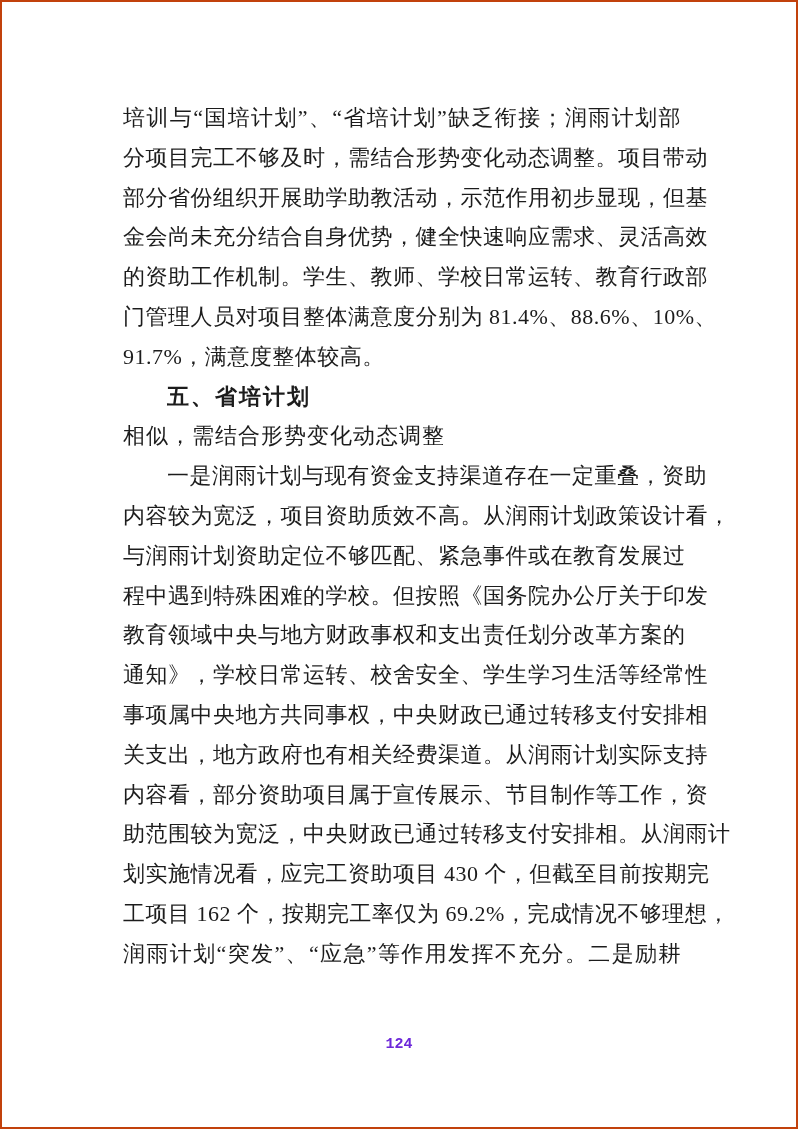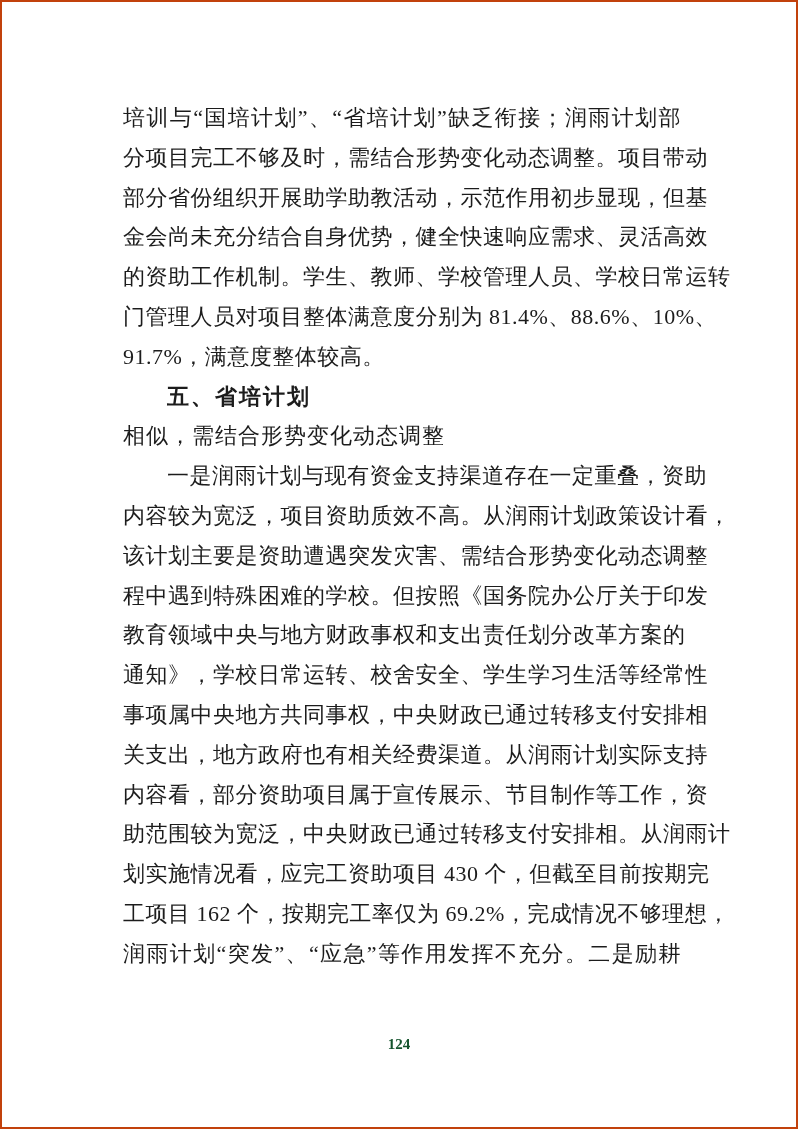--- a/index.html
+++ b/index.html
@@ -58,45 +58,45 @@
     text-indent: 2em;
   }
   .footer {
     position: absolute;
     bottom: 74px;
     left: 0;
     width: 100%;
     text-align: center;
     font-size: 15px;
     font-weight: bold;
-    font-family: Liberation Serif, serif;
-    color: #14532d;
+    font-family: Liberation Mono, monospace;
+    color: #6d28d9;
   }
 </style>
 </head>
 <body>
 
 <div class="page">
   <div class="body-text">
 
     <p class="line">培训与“国培计划”、“省培计划”缺乏衔接；润雨计划部</p>
     <p class="line">分项目完工不够及时，需结合形势变化动态调整。项目带动</p>
     <p class="line">部分省份组织开展助学助教活动，示范作用初步显现，但基</p>
     <p class="line">金会尚未充分结合自身优势，健全快速响应需求、灵活高效</p>
-    <p class="line">的资助工作机制。学生、教师、学校管理人员、学校日常运转</p>
+    <p class="line">的资助工作机制。学生、教师、学校日常运转、教育行政部</p>
     <p class="line">门管理人员对项目整体满意度分别为 81.4%、88.6%、10%、</p>
     <p class="line last">91.7%，满意度整体较高。</p>
 
     <p class="line h1">五、省培计划</p>
 
     <p class="line h2 last">相似，需结合形势变化动态调整</p>
 
     <p class="line indent">一是润雨计划与现有资金支持渠道存在一定重叠，资助</p>
     <p class="line">内容较为宽泛，项目资助质效不高。从润雨计划政策设计看，</p>
-    <p class="line">该计划主要是资助遭遇突发灾害、需结合形势变化动态调整</p>
+    <p class="line">与润雨计划资助定位不够匹配、紧急事件或在教育发展过</p>
     <p class="line">程中遇到特殊困难的学校。但按照《国务院办公厅关于印发</p>
     <p class="line">教育领域中央与地方财政事权和支出责任划分改革方案的</p>
     <p class="line">通知》，学校日常运转、校舍安全、学生学习生活等经常性</p>
     <p class="line">事项属中央地方共同事权，中央财政已通过转移支付安排相</p>
     <p class="line">关支出，地方政府也有相关经费渠道。从润雨计划实际支持</p>
     <p class="line">内容看，部分资助项目属于宣传展示、节目制作等工作，资</p>
     <p class="line">助范围较为宽泛，中央财政已通过转移支付安排相。从润雨计</p>
     <p class="line">划实施情况看，应完工资助项目 430 个，但截至目前按期完</p>
     <p class="line">工项目 162 个，按期完工率仅为 69.2%，完成情况不够理想，</p>
     <p class="line">润雨计划“突发”、“应急”等作用发挥不充分。二是励耕</p>

